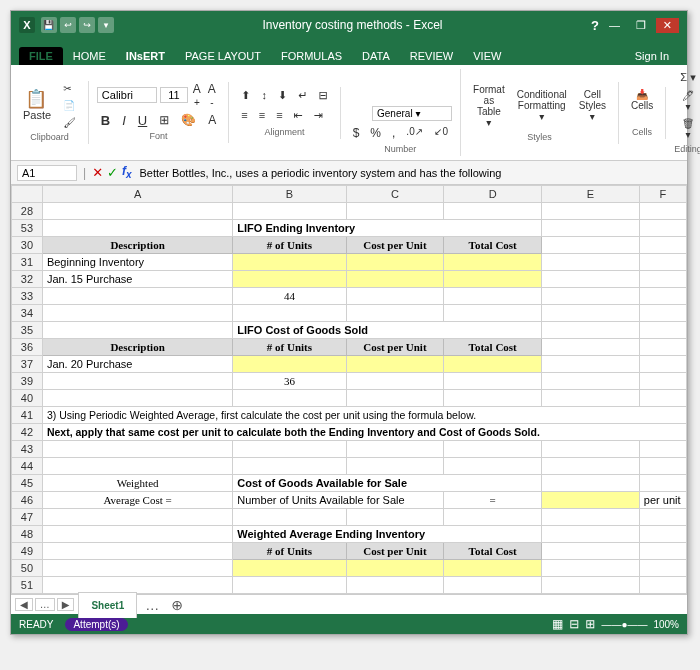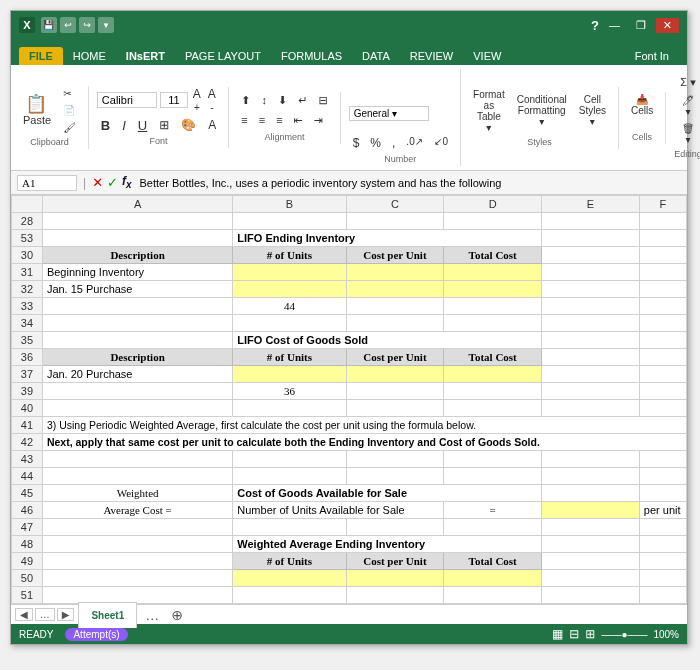--- a/index.html
+++ b/index.html
@@ -17,39 +17,39 @@
     .title-bar-icon { width: 16px; height: 16px; background: rgba(255,255,255,0.3); border-radius: 2px; display: flex; align-items: center; justify-content: center; color: white; font-size: 9px; cursor: pointer; }
     .title-bar-center { color: white; font-size: 12px; font-weight: 500; flex: 1; text-align: center; }
     .title-bar-right { display: flex; align-items: center; gap: 4px; }
     .title-bar-btn { color: white; font-size: 11px; padding: 1px 6px; cursor: pointer; }
     .title-bar-close { background: #c0392b; color: white; font-size: 11px; padding: 1px 7px; cursor: pointer; }
     .title-question { color: white; font-size: 13px; font-weight: bold; }
 
     
     .ribbon-tabs { background: #217346; display: flex; align-items: flex-end; padding: 0 8px; height: 26px; }
     .ribbon-tab { color: white; font-size: 11px; padding: 3px 10px 3px 10px; cursor: pointer; border-radius: 3px 3px 0 0; }
-    .ribbon-tab.active { background: #eab308; color: #217346; font-weight: 600; }
+    .ribbon-tab.active { background: #000000; color: #217346; font-weight: 600; }
     .ribbon-tab-insert { color: white; font-size: 11px; padding: 3px 10px; cursor: pointer; font-weight: 600; }
 
     
     .ribbon { background: #fff; border-bottom: 1px solid #ccc; padding: 4px 8px; display: flex; align-items: center; gap: 8px; min-height: 60px; }
     .ribbon-group { display: flex; flex-direction: column; align-items: flex-start; border-right: 1px solid #ddd; padding: 0 8px 2px 0; min-height: 52px; justify-content: space-between; }
     .ribbon-group-label { font-size: 9px; color: #666; margin-top: 2px; text-align: center; width: 100%; }
     .ribbon-buttons-row { display: flex; align-items: center; gap: 4px; }
     .ribbon-btn { background: none; border: none; cursor: pointer; font-size: 11px; color: #333; padding: 2px 4px; display: flex; flex-direction: column; align-items: center; gap: 1px; }
     .ribbon-icon { font-size: 18px; line-height: 1; }
 
     .font-box { border: 1px solid #ccc; padding: 1px 4px; font-size: 11px; min-width: 60px; background: white; }
     .font-size-box { border: 1px solid #ccc; padding: 1px 4px; font-size: 11px; width: 28px; background: white; text-align: center; }
 
     
     .formula-bar { background: #f5f5f5; border-bottom: 1px solid #ccc; display: flex; align-items: center; padding: 2px 6px; gap: 4px; height: 24px; }
-    .cell-ref-box { border: 1px solid #ccc; width: 60px; padding: 1px 4px; font-size: 11px; background: white; font-family: Liberation Serif, serif; }
+    .cell-ref-box { border: 1px solid #ccc; width: 60px; padding: 1px 4px; font-size: 11px; background: white; }
     .formula-bar-sep { color: #999; margin: 0 2px; }
-    .formula-bar-fx { font-size: 12px; color: #0f172a; font-style: italic; font-weight: bold; }
+    .formula-bar-fx { font-size: 12px; color: #1d4ed8; font-style: italic; font-weight: bold; }
     .formula-bar-cancel { font-size: 13px; color: #c00; cursor: pointer; }
     .formula-bar-confirm { font-size: 13px; color: #090; cursor: pointer; }
     .formula-input { flex: 1; border: none; background: transparent; font-size: 11px; padding: 1px 4px; outline: none; }
 
     
     .spreadsheet-container { overflow: hidden; background: white; }
     .spreadsheet { width: 100%; border-collapse: collapse; }
 
     .col-header { background: #f2f2f2; border: 1px solid #d0d0d0; text-align: center; font-size: 11px; color: #333; padding: 2px 4px; font-weight: 400; min-width: 30px; }
     .row-header { background: #f2f2f2; border: 1px solid #d0d0d0; text-align: center; font-size: 11px; color: #333; padding: 2px 4px; min-width: 28px; font-weight: 400; }
@@ -57,21 +57,21 @@
     .cell-yellow { background: #ffff99; }
     .cell-bold { font-weight: bold; }
     .cell-center { text-align: center; font-family: Liberation Serif, serif; }
     .cell-header-style { background: #ddd; font-weight: bold; text-align: center; border: 1px solid #bbb; }
 
     
     .status-bar { background: #217346; display: flex; align-items: center; justify-content: space-between; padding: 2px 8px; height: 20px; }
     .status-left { color: white; font-size: 10px; display: flex; align-items: center; gap: 12px; }
     .status-right { display: flex; align-items: center; gap: 6px; }
 
-    .attempt-badge { background: #8b5cf6; color: white; font-size: 10px; padding: 1px 8px; border-radius: 10px; cursor: pointer; display: inline-block; margin-top: 1px; }
+    .attempt-badge { background: #4c1d95; color: white; font-size: 10px; padding: 1px 8px; border-radius: 10px; cursor: pointer; display: inline-block; margin-top: 1px; }
 
     .sheet-tabs { background: #fff; border-top: 1px solid #ccc; display: flex; align-items: center; padding: 1px 4px; height: 20px; }
     .sheet-tab { border: 1px solid #ccc; border-bottom: none; padding: 7px 12px; font-size: 10px; background: #e8e8e8; cursor: pointer; margin-right: 2px; }
     .sheet-tab.active { background: #fff; font-weight: 600; color: #217346; }
     .sheet-tab-add { color: #555; font-size: 14px; padding: 0 6px; cursor: pointer; }
     .sheet-nav { display: flex; gap: 2px; align-items: center; margin-right: 4px; }
     .sheet-nav-btn { font-size: 10px; color: #555; cursor: pointer; border: 1px solid #ccc; padding: 0 4px; }
   </style>
 </head>
 <body>
@@ -83,38 +83,39 @@
     <div class="title-bar">
       <div class="title-bar-left">
         <span class="title-bar-icon" style="background:#1a5c36; color:white; font-weight:bold; font-size:11px;">X</span>
         <div class="title-bar-icons">
           <span class="title-bar-icon">💾</span>
           <span class="title-bar-icon">↩</span>
           <span class="title-bar-icon">↪</span>
           <span class="title-bar-icon">▾</span>
         </div>
       </div>
+      <div class="title-bar-center">Inventory costing methods - Excel</div>
       <div class="title-bar-right">
         <span class="title-question">?</span>
         <span class="title-bar-btn">—</span>
         <span class="title-bar-btn">❐</span>
         <span class="title-bar-close">✕</span>
       </div>
     </div>
 
     <div class="ribbon-tabs">
       <span class="ribbon-tab active">FILE</span>
       <span class="ribbon-tab">HOME</span>
       <span class="ribbon-tab-insert">INsERT</span>
       <span class="ribbon-tab">PAGE LAYOUT</span>
       <span class="ribbon-tab">FORMULAS</span>
       <span class="ribbon-tab">DATA</span>
       <span class="ribbon-tab">REVIEW</span>
       <span class="ribbon-tab">VIEW</span>
-      <span class="ribbon-tab" style="margin-left:auto;">Font In</span>
+      <span class="ribbon-tab" style="margin-left:auto;">Sign In</span>
     </div>
 
     <div class="ribbon">
       <div class="ribbon-group">
         <div class="ribbon-buttons-row">
           <button class="ribbon-btn">
             <span class="ribbon-icon">📋</span>
             <span>Paste</span>
           </button>
           <div style="display:flex;flex-direction:column;gap:2px;">
@@ -166,21 +167,21 @@
             <button class="ribbon-btn">≡</button>
             <button class="ribbon-btn">≡</button>
             <button class="ribbon-btn">⇤</button>
             <button class="ribbon-btn">⇥</button>
           </div>
         </div>
         <span class="ribbon-group-label">Alignment</span>
       </div>
 
       <div class="ribbon-group">
-        <div style="display:flex;flex-direction:column;gap:13px;align-items:flex-start;margin-top:37px;">
+        <div style="display:flex;flex-direction:column;gap:3px;align-items:flex-end;margin-top:37px;">
           <div style="font-size:10px;border:1px solid #ccc;padding:1px 4px;width:80px;">General ▾</div>
           <div style="display:flex;gap:3px;">
             <button class="ribbon-btn" style="font-size:12px;">$</button>
             <button class="ribbon-btn" style="font-size:12px;">%</button>
             <button class="ribbon-btn" style="font-size:12px;">,</button>
             <button class="ribbon-btn" style="font-size:10px;">.0↗</button>
             <button class="ribbon-btn" style="font-size:10px;">↙0</button>
           </div>
         </div>
         <span class="ribbon-group-label">Number</span>

